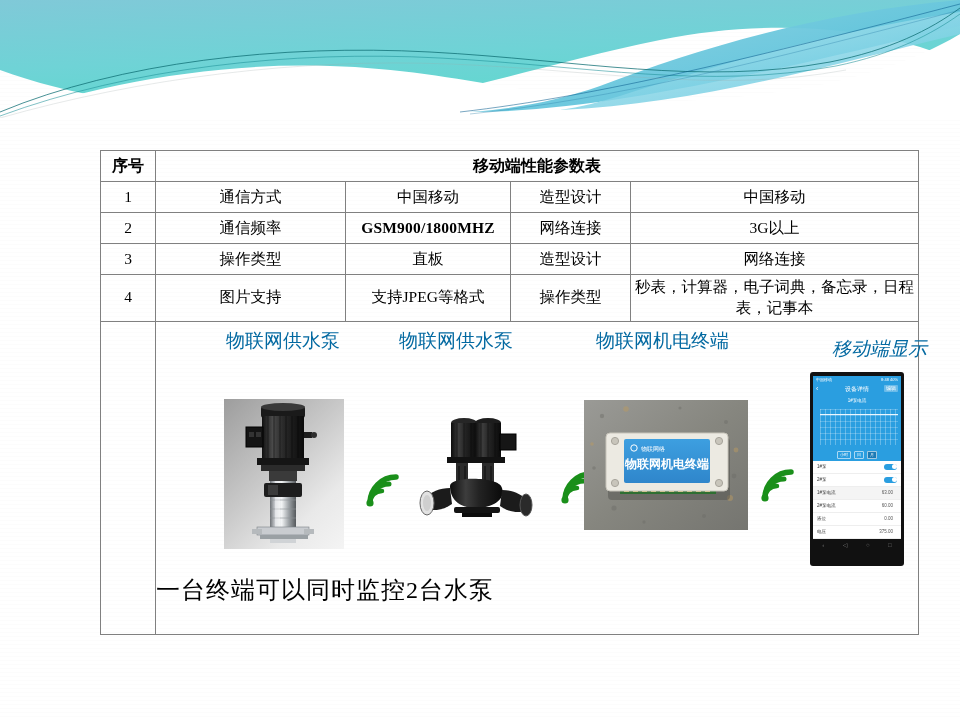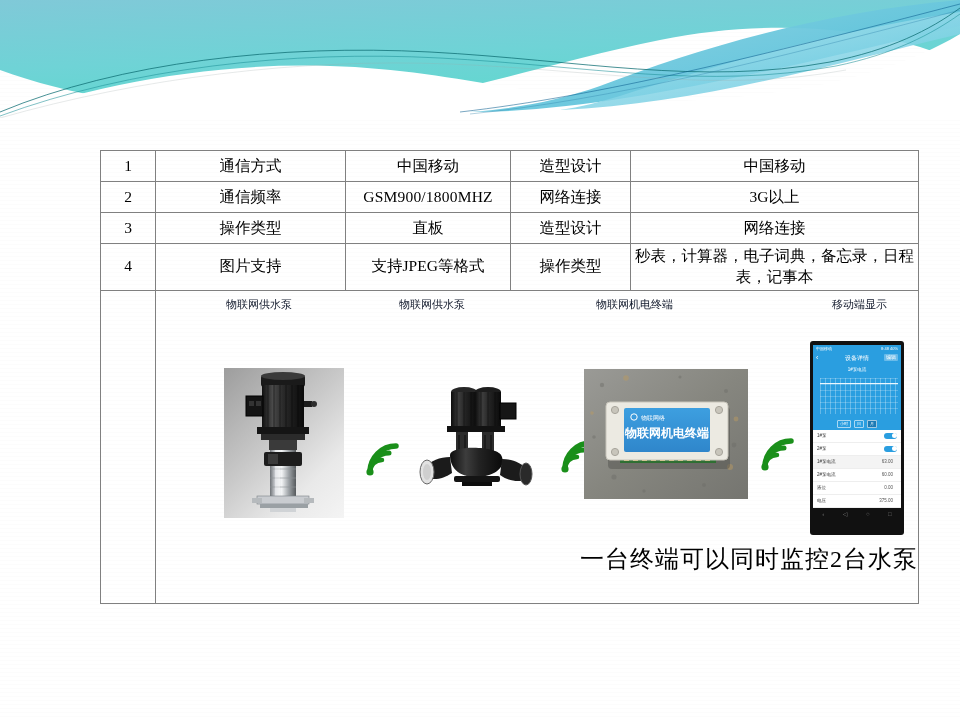--- a/index.html
+++ b/index.html
@@ -61,58 +61,58 @@
   .col-k2    { width: 120px; }
   .col-v2    { width: 288px; }
 
   #param-table tr.hdr td {
     font-weight: bold;
     font-size: 16px;
     height: 26px;
   }
   #param-table tr.datarow td { height: 26px; }
   #param-table tr.datarow-tall td { height: 40px; }
-  .ascii-val { font-family: "Liberation Serif", serif; letter-spacing: .2px; }
+  .ascii-val { font-family: "Liberation Serif", serif; letter-spacing: .2px; font-weight: bold; }
 
   
   #illus-cell {
     position: relative;
     height: 312px;
     padding: 0 !important;
     vertical-align: top !important;
   }
   #illus-inner {
     position: relative;
     width: 100%;
     height: 312px;
   }
 
   .dev-label {
     position: absolute;
-    font-size: 11px;
-    color: #0f172a;
+    font-size: 19px;
+    color: #0369a1;
     white-space: nowrap;
     text-align: center;
   }
 
   .dev-photo {
     position: absolute;
     overflow: hidden;
   }
 
   .wifi {
     position: absolute;
   }
 
   #caption {
     position: absolute;
     left: 0;
     right: 0;
     top: 252px;
-    text-align: right;
+    text-align: left;
     font-size: 24px;
     color: #000;
     letter-spacing: 1px;
   }
 
   
   #photo-vpump {
     background: linear-gradient(135deg,#9d9d9d 0%, #c9c9c9 45%, #e9e9e9 75%, #f4f4f4 100%);
   }
   
@@ -257,20 +257,24 @@
 
 <table id="param-table">
   <colgroup>
     <col class="col-no">
       <col class="col-k1">
       <col class="col-v1">
       <col class="col-k2">
       <col class="col-v2">
   </colgroup>
   <tbody>
+    <tr class="hdr">
+      <td>序号</td>
+      <td colspan="4">移动端性能参数表</td>
+    </tr>
 
     <tr class="datarow">
       <td>1</td>
       <td>通信方式</td>
       <td>中国移动</td>
       <td>造型设计</td>
       <td>中国移动</td>
     </tr>
 
     <tr class="datarow">
@@ -298,21 +302,21 @@
     </tr>
 
     <tr>
       <td></td>
       <td colspan="4" id="illus-cell">
         <div id="illus-inner">
 
           <div class="dev-label" style="left:70px;  top:6px;">物联网供水泵</div>
           <div class="dev-label" style="left:243px; top:6px;">物联网供水泵</div>
           <div class="dev-label" style="left:440px; top:6px;">物联网机电终端</div>
-          <div class="dev-label" style="left:676px; top:6px;">移动端显示</div>
+          <div class="dev-label" style="left:676px; top:14px;font-style:italic;">移动端显示</div>
 
           <div class="dev-photo" id="photo-vpump" style="left:68px; top:77px; width:120px; height:150px;">
             <svg width="120" height="150" viewBox="0 0 120 150">
               <defs>
                 <linearGradient id="steelG" x1="0" y1="0" x2="1" y2="0">
                   <stop offset="0%" stop-color="#6e7276"></stop>
                   <stop offset="22%" stop-color="#d7dade"></stop>
                   <stop offset="45%" stop-color="#f2f4f5"></stop>
                   <stop offset="72%" stop-color="#9ea3a7"></stop>
                   <stop offset="100%" stop-color="#55595c"></stop>

